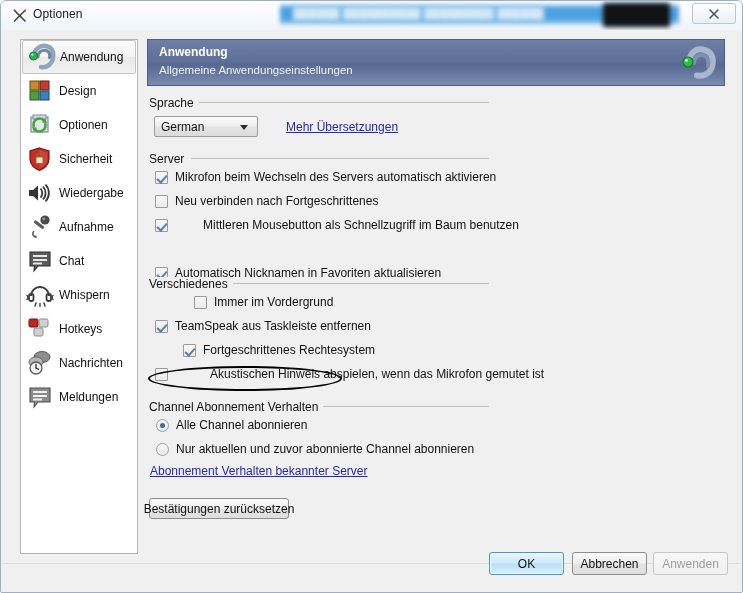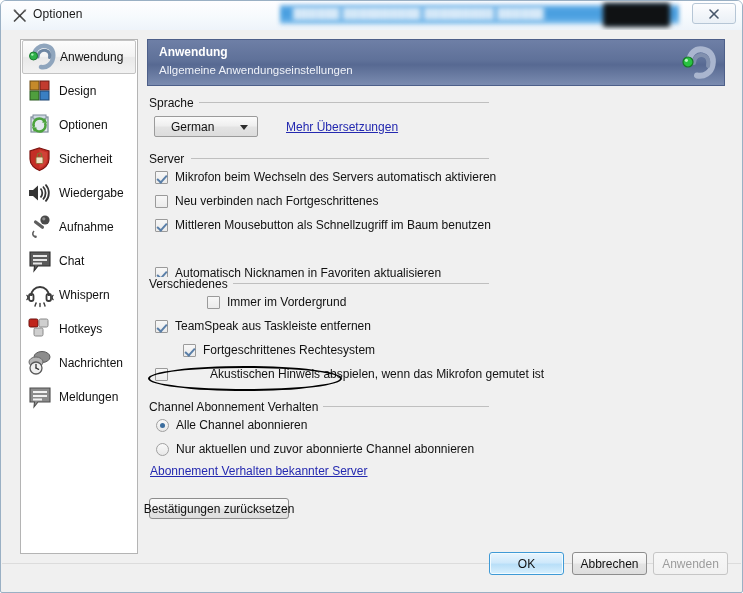--- a/index.html
+++ b/index.html
@@ -245,21 +245,21 @@
     width: 104px; height: 21px;
     background: linear-gradient(to bottom, #fbfbfb 0%, #efefef 45%, #e3e3e3 55%, #dcdcdc 100%);
     border: 1px solid #9b9b9b;
     box-sizing: border-box;
     border-radius: 2px;
     display: flex;
     align-items: center;
   }
   .combo-text {
     font-size: 12px;
-    margin-left: 16px;
+    margin-left: 6px;
     color: #111;
   }
   .combo-arrow {
     position: absolute;
     right: 9px; top: 8px;
     width: 0; height: 0;
     border-left: 4px solid transparent;
     border-right: 4px solid transparent;
     border-top: 5px solid #2c2c2c;
   }
@@ -525,33 +525,33 @@
       <div class="group-rule" style="left:44px; top:119px; width:298px;"></div>
 
       <div class="cb-row" style="left:8px; top:131px;">
         <div class="checkbox checked"></div>
         <div class="cb-text">Mikrofon beim Wechseln des Servers automatisch aktivieren</div>
       </div>
       <div class="cb-row" style="left:8px; top:155px;">
         <div class="checkbox"></div>
         <div class="cb-text">Neu verbinden nach Fortgeschrittenes</div>
       </div>
-      <div class="cb-row" style="left:8px; top:179px;">
+      <div class="cb-row" style="left:8px; top:179px;gap:28px;">
         <div class="checkbox checked"></div>
         <div class="cb-text">Mittleren Mousebutton als Schnellzugriff im Baum benutzen</div>
       </div>
       <div class="cb-row" style="left:8px; top:203px;margin-top:24px;">
         <div class="checkbox checked"></div>
         <div class="cb-text">Automatisch Nicknamen in Favoriten aktualisieren</div>
       </div>
 
       <div class="group-label" style="left:2px; top:238px;">Verschiedenes</div>
       <div class="group-rule" style="left:86px; top:244px; width:256px;"></div>
 
-      <div class="cb-row" style="left:21px; top:256px;padding-left:39px;">
+      <div class="cb-row" style="left:8px; top:256px;padding-left:39px;">
         <div class="checkbox"></div>
         <div class="cb-text">Immer im Vordergrund</div>
       </div>
       <div class="cb-row" style="left:8px; top:280px;">
         <div class="checkbox checked"></div>
         <div class="cb-text">TeamSpeak aus Taskleiste entfernen</div>
       </div>
       <div class="cb-row" style="left:8px; top:304px;padding-left:28px;">
         <div class="checkbox checked"></div>
         <div class="cb-text">Fortgeschrittenes Rechtesystem</div>

